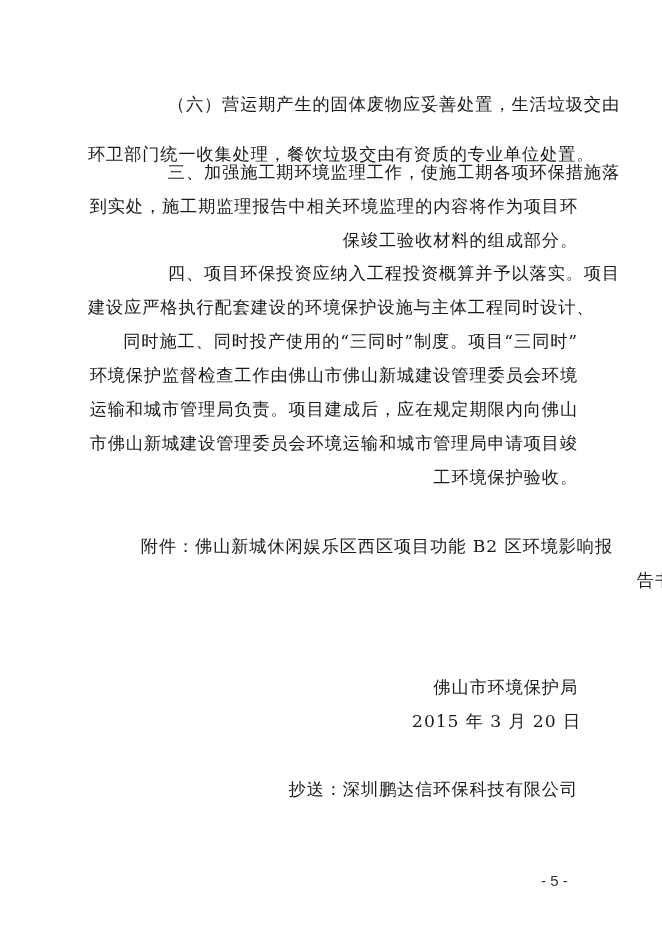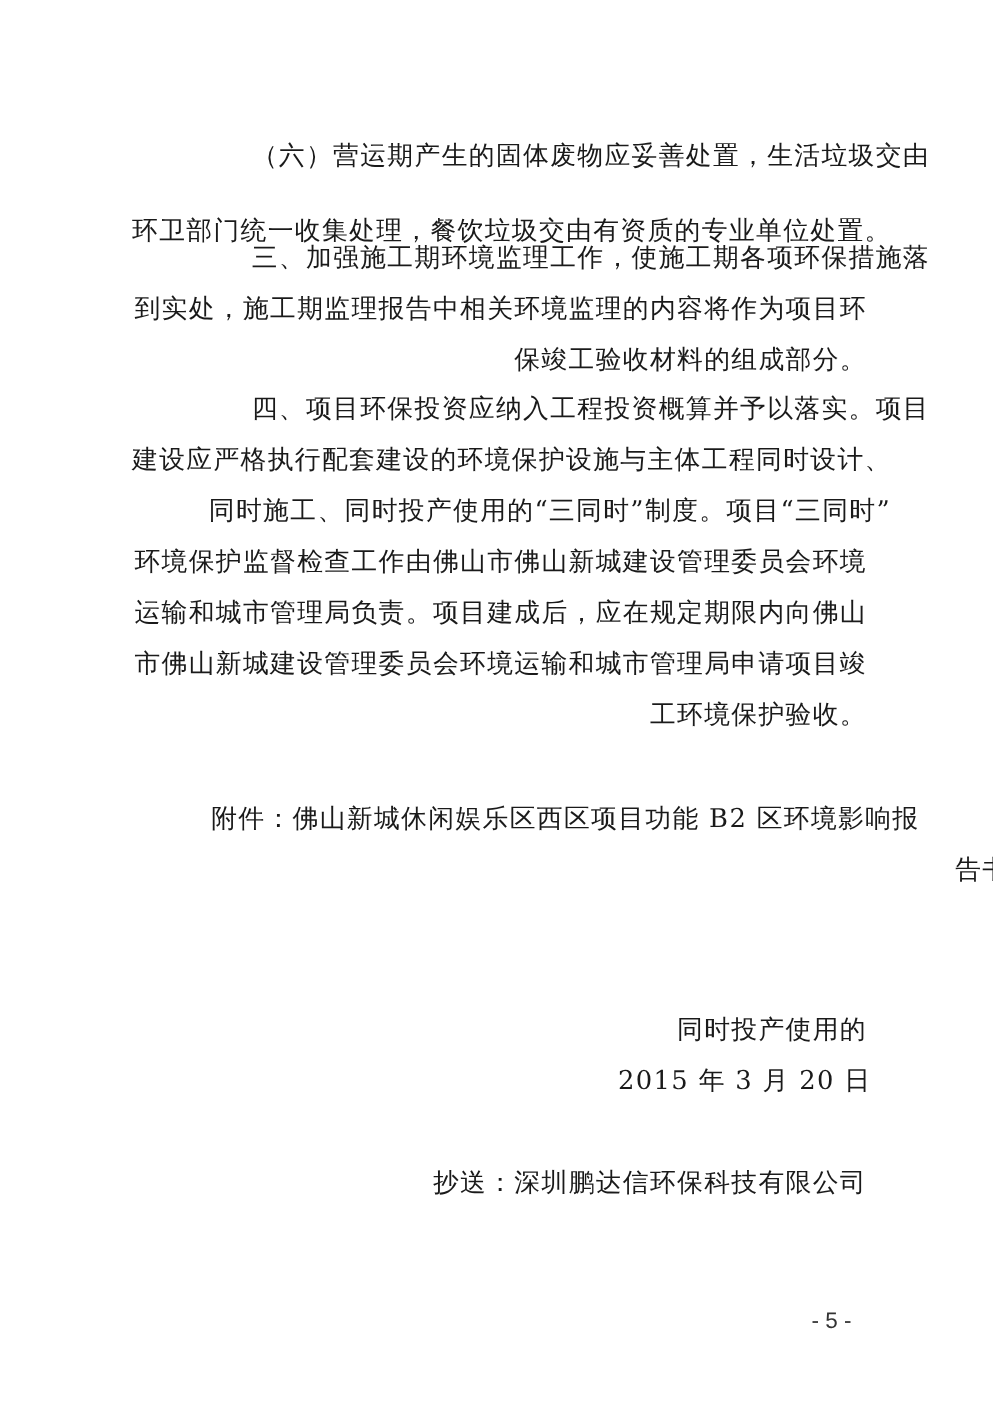--- a/index.html
+++ b/index.html
@@ -28,31 +28,31 @@
 
   <div class="line" style="left:130px; top:94px;">（六）营运期产生的固体废物应妥善处置，生活垃圾交由</div>
   <div class="line" style="top:144px;">环卫部门统一收集处理，餐饮垃圾交由有资质的专业单位处置。</div>
 
   <div class="line" style="top:196px;">到实处，施工期监理报告中相关环境监理的内容将作为项目环</div>
   <div class="line" style="left:130px; top:162px;">三、加强施工期环境监理工作，使施工期各项环保措施落</div>
   <div class="line" style="top:230px;">保竣工验收材料的组成部分。</div>
 
   <div class="line" style="left:130px; top:263px;">四、项目环保投资应纳入工程投资概算并予以落实。项目</div>
   <div class="line" style="top:297px;">建设应严格执行配套建设的环境保护设施与主体工程同时设计、</div>
-  <div class="line" style="top:331px;margin-left:16px;">同时施工、同时投产使用的“三同时”制度。项目“三同时”</div>
+  <div class="line" style="top:331px;">同时施工、同时投产使用的“三同时”制度。项目“三同时”</div>
   <div class="line" style="top:365px;">环境保护监督检查工作由佛山市佛山新城建设管理委员会环境</div>
   <div class="line" style="top:399px;">运输和城市管理局负责。项目建成后，应在规定期限内向佛山</div>
   <div class="line" style="top:433px;">市佛山新城建设管理委员会环境运输和城市管理局申请项目竣</div>
   <div class="line" style="top:467px;">工环境保护验收。</div>
 
   <div class="line" style="left:123px; top:536px;">附件：佛山新城休闲娱乐区西区项目功能 B2 区环境影响报</div>
   <div class="line" style="left:183px; top:570px;">告书</div>
 
 
-  <div class="line" style="left:378px; top:677px; width:200px;">同时投产使用的</div>
+  <div class="line" style="left:378px; top:677px; width:200px;">佛山市环境保护局</div>
   <div class="line" style="left:381px; top:711px; width:200px;">2015 年 3 月 20 日</div>
 
   <div class="line" style="left:88px; top:779px;">
     <span>抄送：</span><span>深圳鹏达信环保科技有限公司</span>
   </div>
 
   <div class="page-num">- 5 -</div>
 </div>
 
 </body></html>

